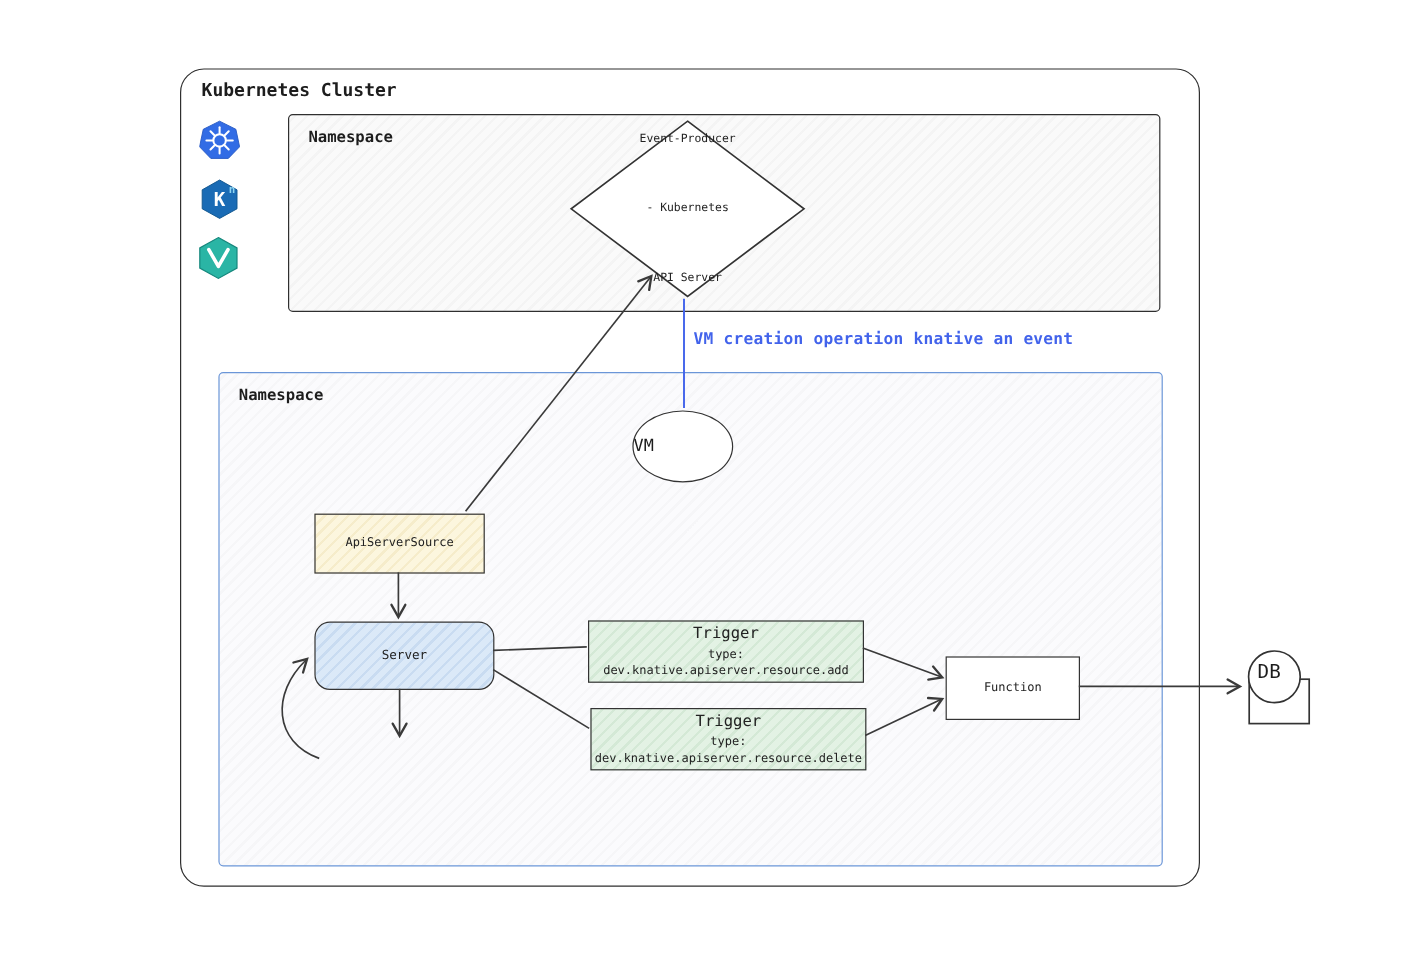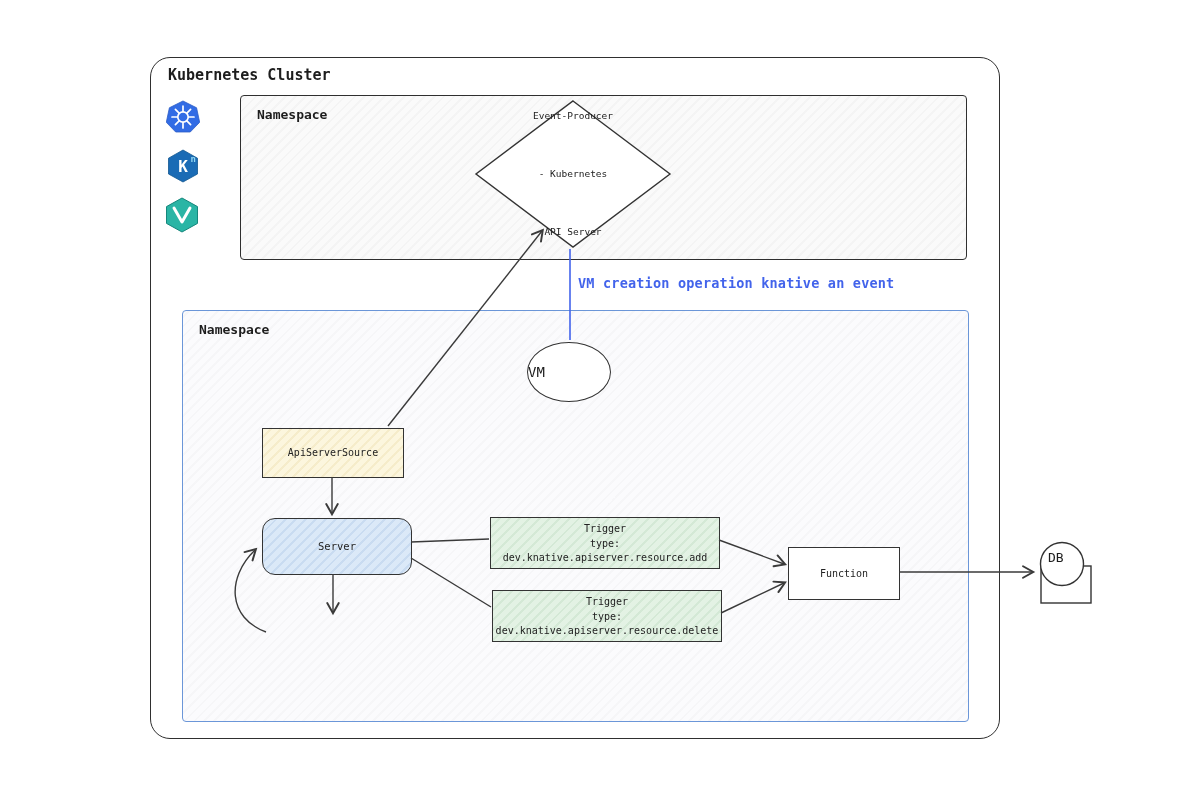--- a/index.html
+++ b/index.html
@@ -43,21 +43,21 @@
   .node-apiserversource{left:262px;top:428px;width:140px;height:48px;
     background:repeating-linear-gradient(315deg, rgba(190,150,30,0.10) 0 2px, transparent 2px 7px), #fcf6de;}
   .node-broker{left:262px;top:518px;width:148px;height:55px;border-radius:13px;font-size:10.5px;
     background:repeating-linear-gradient(315deg, rgba(40,100,180,0.10) 0 2px, transparent 2px 7px), #dbe9f8;}
   .node-eventtransform{left:264px;top:617px;width:143px;height:45px;
     background:repeating-linear-gradient(315deg, rgba(200,80,70,0.09) 0 2px, transparent 2px 7px), #fbe8e6;}
   .node-trigger{width:228px;height:50px;
     background:repeating-linear-gradient(315deg, rgba(60,140,70,0.09) 0 2px, transparent 2px 7px), #e3f2e4;}
   .node-trigger-add{left:490px;top:517px;}
   .node-trigger-delete{left:492px;top:590px;}
-  .node-trigger .t-title{font-size:10px;}
+  .node-trigger .t-title{font-size:13px;}
   .node-trigger .t-type{font-size:10px;margin-top:2px;}
   .node-function{left:788px;top:547px;width:110px;height:51px;background:#ffffff;}
   
   .vm-ellipse{
     position:absolute;left:527px;top:342px;width:82px;height:58px;border-radius:50%;
     border:1.4px solid #333333;background:#ffffff;
     display:flex;align-items:center;font-size:14px;color:#1d1d1d;
   }
   
   .diamond-wrap{position:absolute;left:470px;top:98px;width:206px;height:152px;}
@@ -65,21 +65,21 @@
     position:absolute;inset:0;display:flex;flex-direction:column;align-items:center;justify-content:center;
     font-size:9.5px;line-height:1.5;color:#222222;text-align:center;gap:44px;
   }
   
   .annotation{
     position:absolute;left:578px;top:275px;font-size:13.5px;font-weight:700;letter-spacing:0.2px;
   }
   
   .db-wrap{position:absolute;left:1034px;top:540px;width:62px;height:66px;}
   .db-label{
-    position:absolute;left:14px;top:10px;width:42px;text-align:left;font-size:13px;color:#1d1d1d;
+    position:absolute;left:14px;top:10px;width:42px;text-align:left;font-size:16px;color:#1d1d1d;
   }
   
   .arrows{position:absolute;left:0;top:0;width:1185px;height:808px;pointer-events:none;}
 </style>
 </head>
 <body>
 
 <div class="canvas">
 
   <div class="cluster-box"></div>

